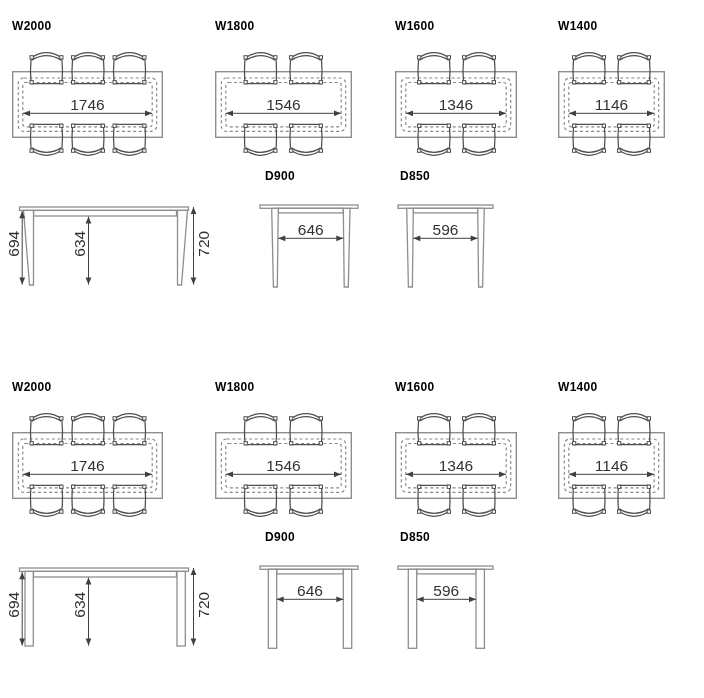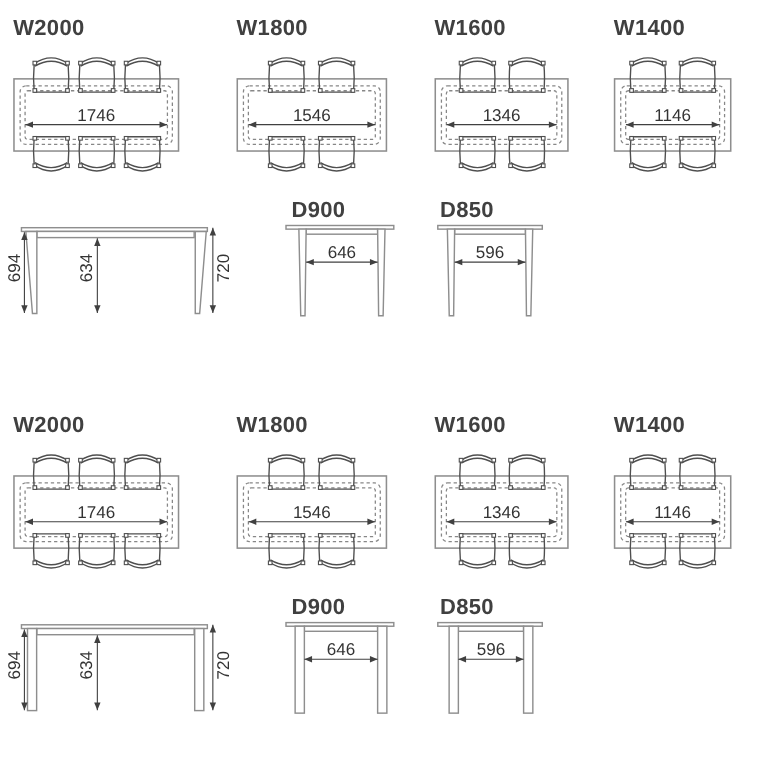--- a/index.html
+++ b/index.html
@@ -3,24 +3,24 @@
 <meta charset="utf-8">
 <style>
   html,body { margin:0; padding:0; }
   body {
     width:704px; height:698px; background:#ffffff; position:relative;
     font-family:"Liberation Sans", sans-serif; overflow:hidden;
   }
   .section { position:absolute; left:0; width:704px; height:361px; }
   .sec1 { top:0; } .sec2 { top:361px; }
   .lblW, .lblD {
-    position:absolute; font-weight:700; font-size:20px; line-height:16px;
-    color:#404040; letter-spacing:.3px; white-space:nowrap;
+    position:absolute; font-weight:700; font-size:12px; line-height:16px;
+    color:#000000; letter-spacing:.3px; white-space:nowrap;
   }
-  .lblW { top:18px; } .lblD { top:183px; }
+  .lblW { top:18px; } .lblD { top:168px; }
   svg.diag { position:absolute; overflow:visible; display:block; }
   .tbl  { fill:none; stroke:#8e8e8e; stroke-width:1.4; }
   .dash { fill:none; stroke:#878787; stroke-width:1.15; stroke-dasharray:3 2.6; }
   .ch   { fill:none; stroke:#4f4f4f; stroke-width:1.25; }
   .chs  { fill:#ffffff; stroke:#4f4f4f; stroke-width:1; }
   .furn { fill:#ffffff; stroke:#8e8e8e; stroke-width:1.3; }
   .dim  { stroke:#404040; stroke-width:1; fill:none; }
   .dimtext {
     font-family:"Liberation Sans", sans-serif; font-size:15.5px; fill:#333333;
     text-anchor:middle;

